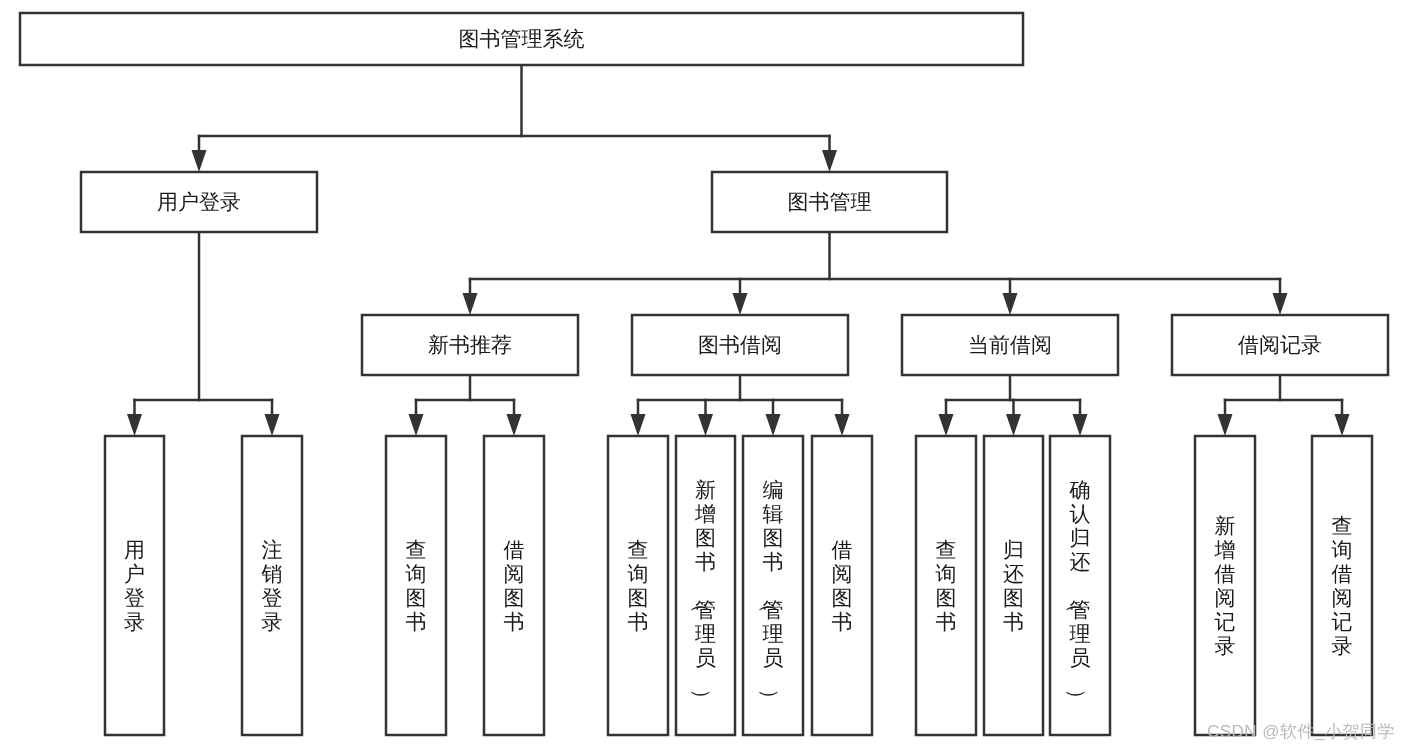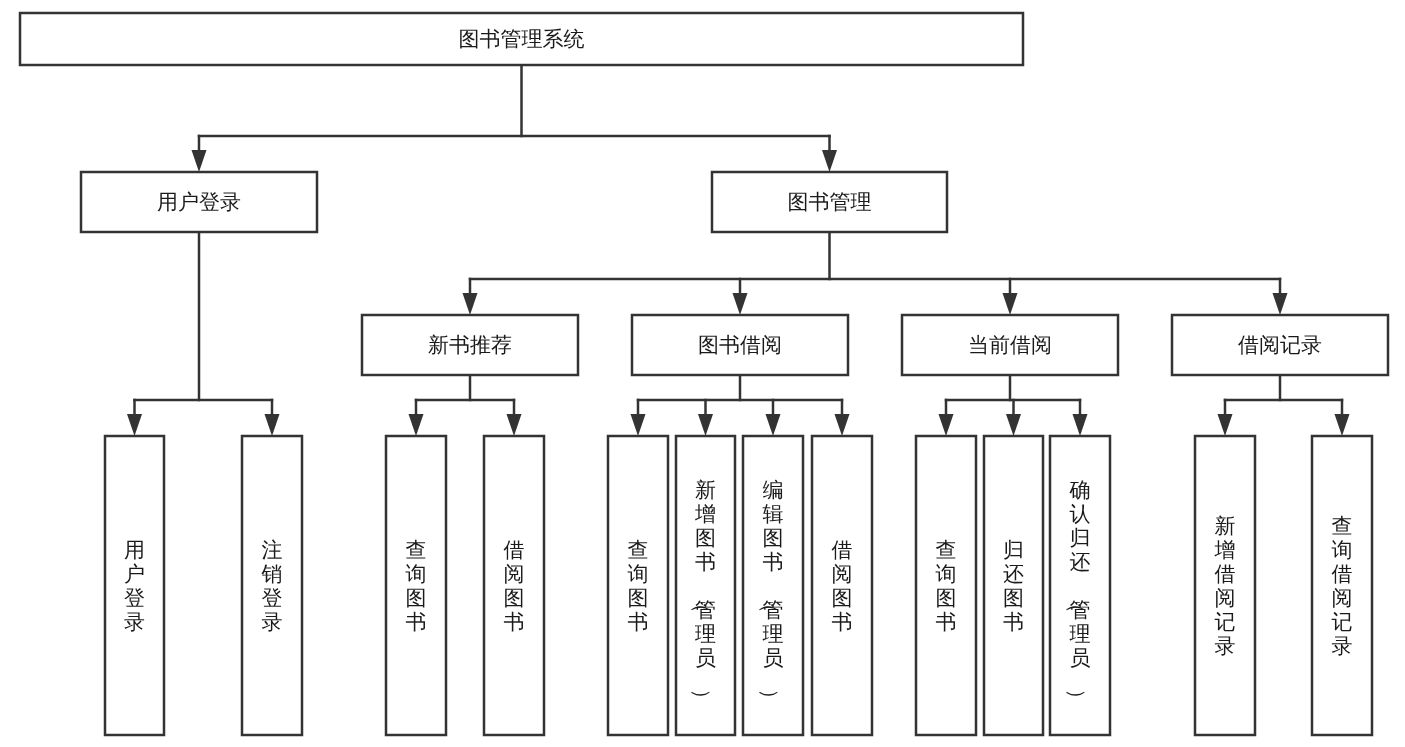--- a/index.html
+++ b/index.html
@@ -216,13 +216,14 @@
         <g>
           <rect x="1195" y="436" width="60" height="299" class="node-box"></rect>
           <text x="1225" class="node-label-v"><tspan x="1225" y="532.5">新</tspan><tspan x="1225" y="556.5">增</tspan><tspan x="1225" y="580.5">借</tspan><tspan x="1225" y="604.5">阅</tspan><tspan x="1225" y="628.5">记</tspan><tspan x="1225" y="652.5">录</tspan></text>
         </g>
         <g>
           <rect x="1312" y="436" width="60" height="299" class="node-box"></rect>
           <text x="1342" class="node-label-v"><tspan x="1342" y="532.5">查</tspan><tspan x="1342" y="556.5">询</tspan><tspan x="1342" y="580.5">借</tspan><tspan x="1342" y="604.5">阅</tspan><tspan x="1342" y="628.5">记</tspan><tspan x="1342" y="652.5">录</tspan></text>
         </g>
       </g>
   </svg>
+  <div class="watermark">CSDN @软件_小贺同学</div>
 </div>
 
 </body></html>

